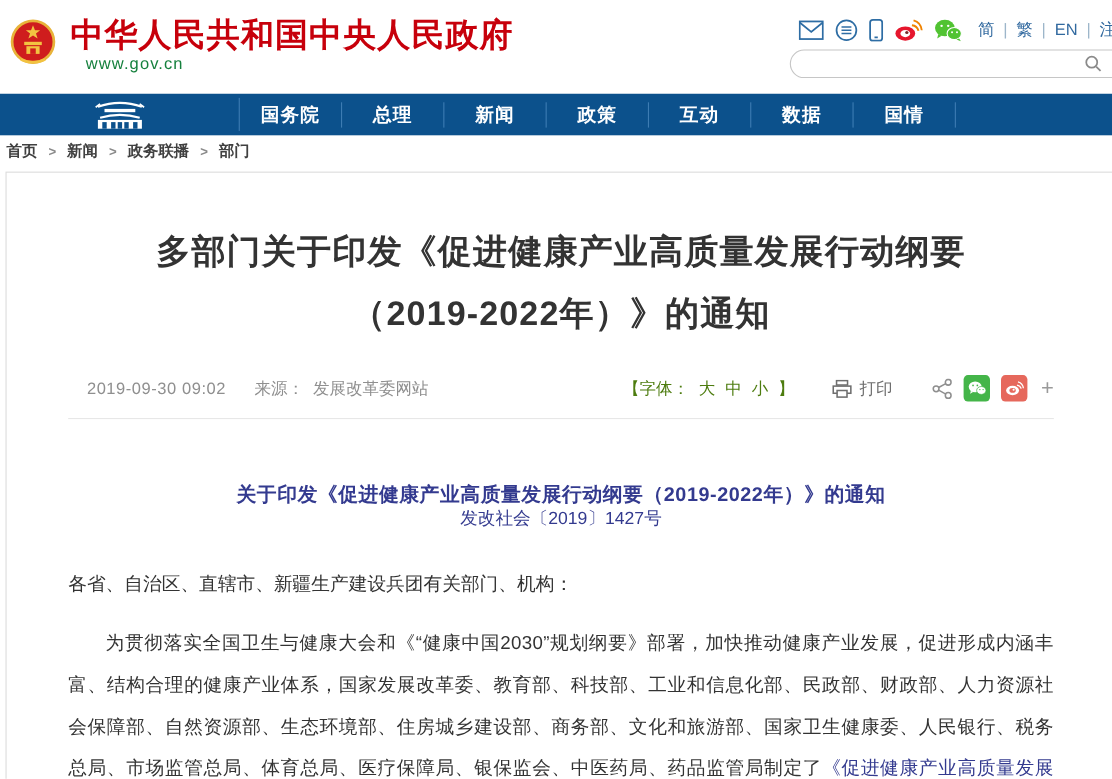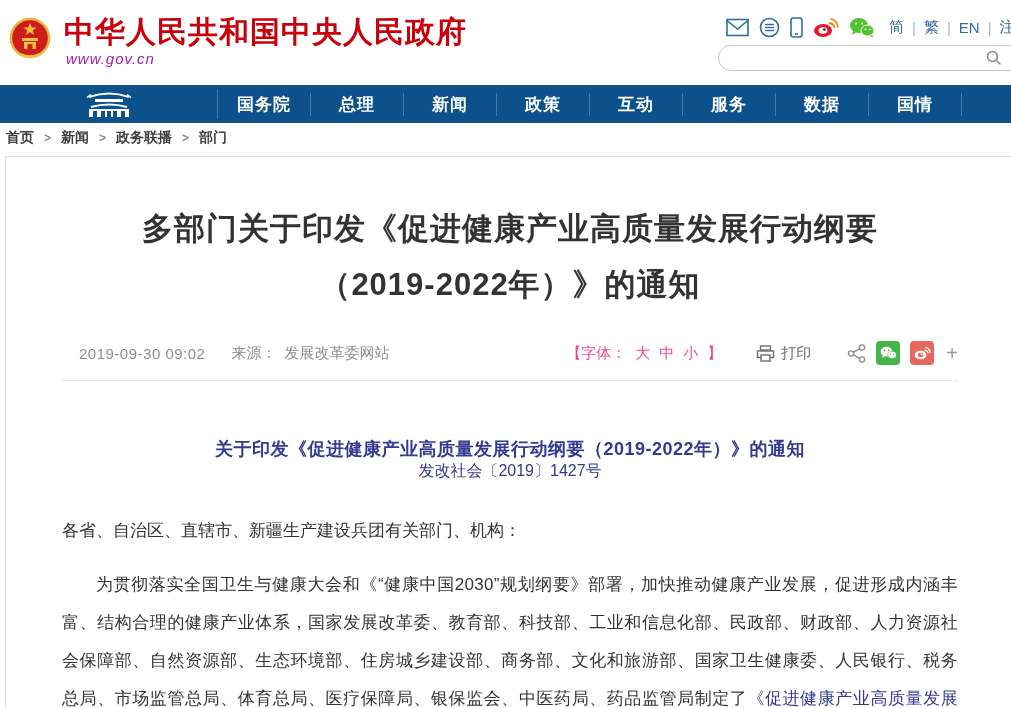--- a/index.html
+++ b/index.html
@@ -4,21 +4,21 @@
 <style>
   * { margin:0; padding:0; box-sizing:border-box; }
   html,body { width:1011px; height:708px; overflow:hidden; background:#fff;
     font-family:"Liberation Sans","DejaVu Sans",sans-serif; }
 
   
   .top-header { position:relative; height:85px; background:#fff; }
   .emblem { position:absolute; left:9px; top:14px; width:42px; height:50px; }
   .site-title { position:absolute; left:64px; top:12px; font-size:30px; font-weight:bold;
     color:#c7000b; letter-spacing:1px; white-space:nowrap; }
-  .site-url { position:absolute; left:66px; top:50px; font-size:15px; color:#a21caf; letter-spacing:1px;font-style:italic; }
+  .site-url { position:absolute; left:78px; top:50px; font-size:15px; color:#15803d; letter-spacing:1px; }
 
   .top-icons { position:absolute; left:726px; top:17px; display:flex; align-items:center;
     gap:10px; white-space:nowrap; }
   .top-icons svg { display:block; }
   .lang-links { display:flex; align-items:center; gap:8px; font-size:15px; color:#31699f; margin-left:4px; }
   .lang-sep { color:#9db6ca; }
   .lang-item { cursor:pointer; }
 
   .search-wrap { position:absolute; left:718px; top:45px; width:320px; height:26px; }
   .search-input { width:100%; height:100%; border:1px solid #c6c6c6; border-radius:14px;
@@ -46,21 +46,21 @@
 
   .article-title { text-align:center; font-size:31px; font-weight:bold; color:#333;
     line-height:56px; letter-spacing:1px; }
 
   .meta-row { margin-top:28px; display:flex; justify-content:space-between;
     align-items:center; font-size:15px; color:#8f8f8f;margin-left:17px; }
   .meta-left { display:flex; align-items:center; gap:8px; }
   .meta-date { letter-spacing:.5px; }
   .meta-source-label { margin-left:18px; }
   .meta-right { display:flex; align-items:center; }
-  .font-size-group { display:flex; align-items:center; gap:9px; color:#ec4899; }
+  .font-size-group { display:flex; align-items:center; gap:9px; color:#4d7c0f; }
   .font-size-opt { cursor:pointer; }
   .print-group { display:flex; align-items:center; gap:6px; margin-left:34px; color:#6e6e6e; cursor:pointer; }
   .share-group { display:flex; align-items:center; gap:10px; margin-left:36px; }
   .share-badge { width:24px; height:24px; border-radius:4px; display:flex; align-items:center;
     justify-content:center; cursor:pointer; }
   .share-badge.wechat { background:#44b549; }
   .share-badge.weibo { background:#e6685c; }
   .share-plus { font-size:20px; color:#9a9a9a; cursor:pointer; margin-left:2px; }
 
   .meta-divider { border:none; border-top:1px solid #e7e7e7; margin-top:15px; }
@@ -156,21 +156,20 @@
       <rect x="26" y="22" width="4" height="6" fill="#0c518c"></rect>
       <rect x="32" y="22" width="4" height="6" fill="#0c518c"></rect>
       <rect x="40" y="22" width="4" height="6" fill="#0c518c"></rect>
     </svg>
   </div>
   <div class="nav-item">国务院</div>
   <div class="nav-item">总理</div>
   <div class="nav-item">新闻</div>
   <div class="nav-item">政策</div>
   <div class="nav-item">互动</div>
-  <div class="nav-item">服务</div>
   <div class="nav-item">数据</div>
   <div class="nav-item">国情</div>
   <div class="nav-fill"></div>
 </div>
 
 <div class="breadcrumb">
   <span class="crumb">首页</span>
   <span class="crumb-sep">&gt;</span>
   <span class="crumb">新闻</span>
   <span class="crumb-sep">&gt;</span>

